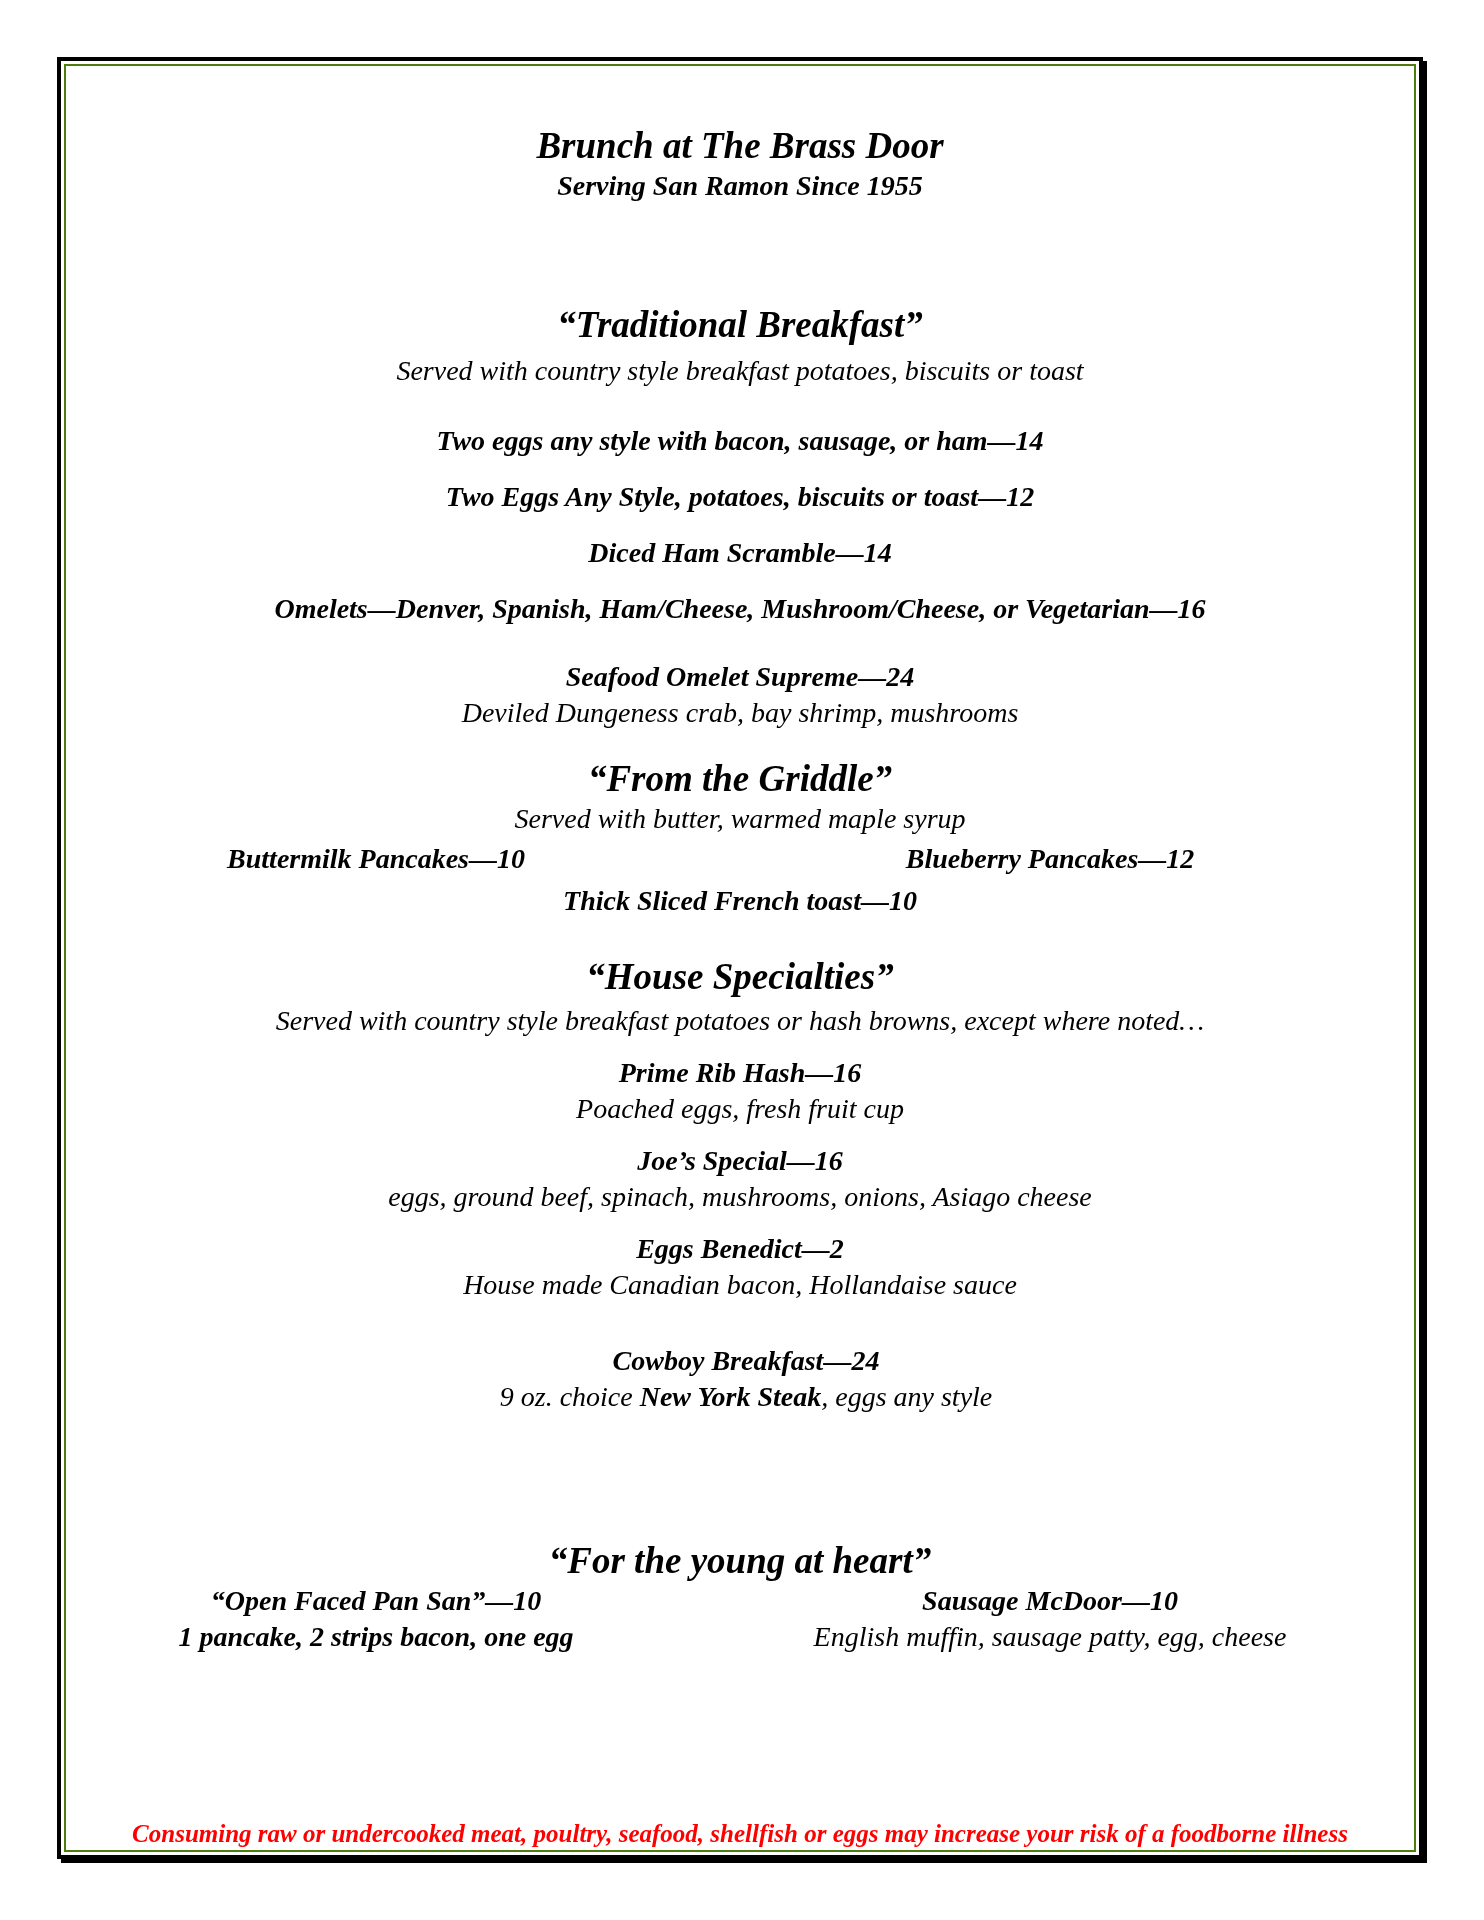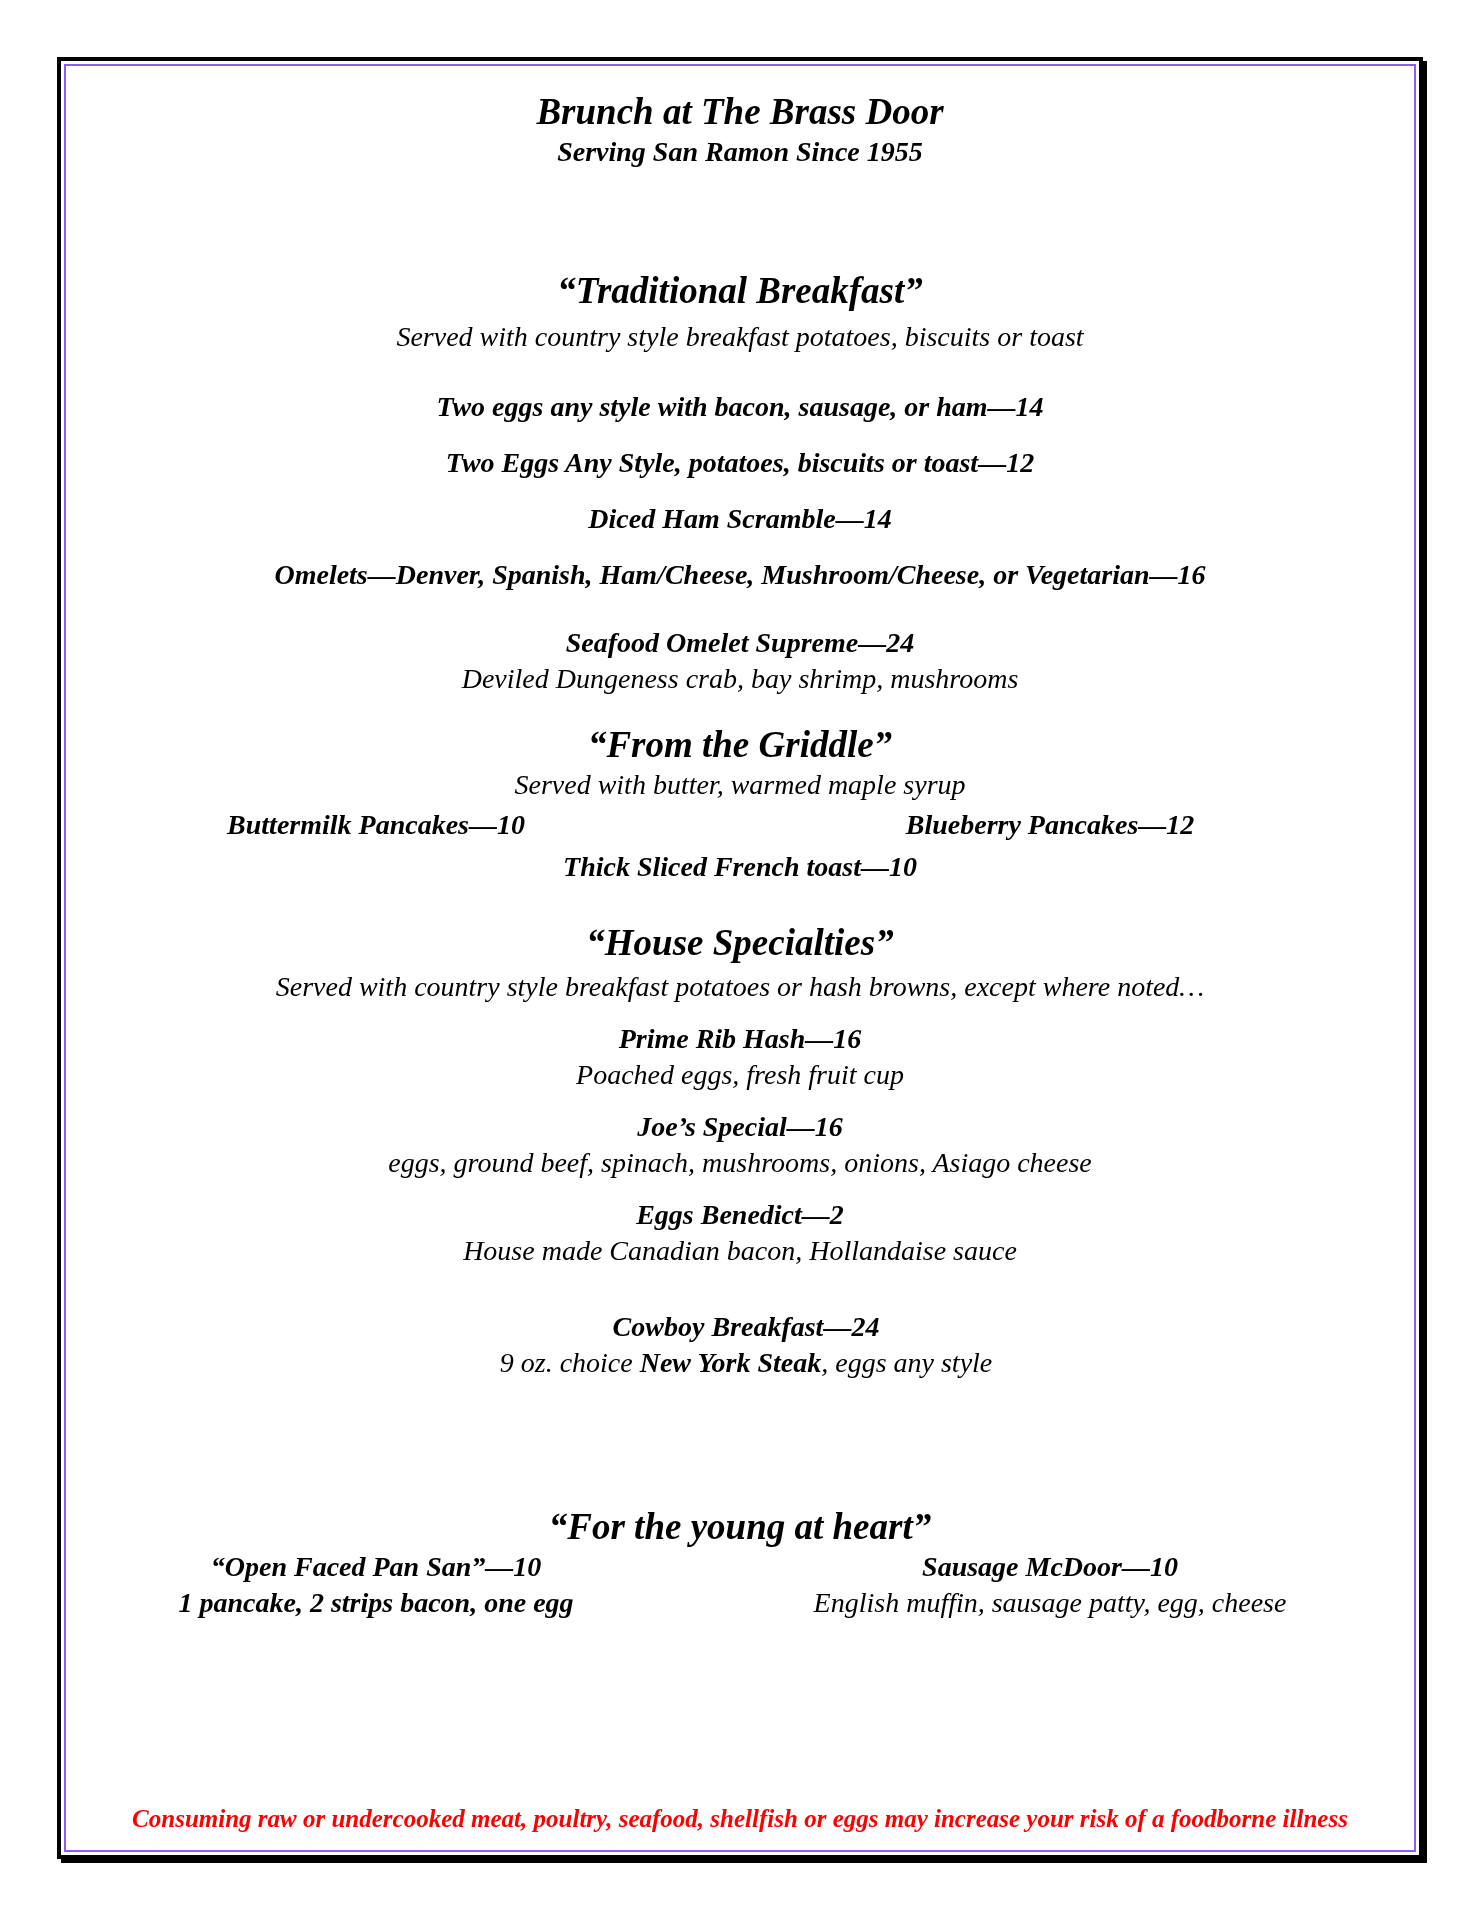--- a/index.html
+++ b/index.html
@@ -20,27 +20,27 @@
     top: 57px;
     left: 57px;
     right: 61px;
     bottom: 61px;
     border: 4px solid #000;
     box-shadow: 4px 4px 0 0 #000;
     padding: 3px;
     box-sizing: border-box;
   }
   .frame-inner {
-    border: 2px solid #8b5cf6;
+    border: 2px solid #4d7c0f;
     width: 100%;
     height: 100%;
     box-sizing: border-box;
     position: relative;
     text-align: center;
-    padding-top: 24px;
+    padding-top: 58px;
   }
   .title {
     font-size: 37px;
     font-weight: bold;
     font-style: italic;
     line-height: 1.2;
     margin: 0;
   }
   .subtitle {
     font-size: 28px;
@@ -101,21 +101,21 @@
   .col-r { width: 54%; text-align: center; }
   .pancake-row { margin-top: 4px; align-items: center; }
   .pancake-row .item { margin: 0; }
   .toast { margin-top: 6px; }
   .young-row { margin-top: 0; }
   .young-row .item { margin: 0; }
   .footer-disclaimer {
     position: absolute;
     left: 0;
     right: 0;
-    bottom: 15px;
+    bottom: 0;
     font-size: 25px;
     font-weight: bold;
     font-style: italic;
     line-height: 32px;
     margin: 0;
   }
 </style>
 </head>
 <body>
 

